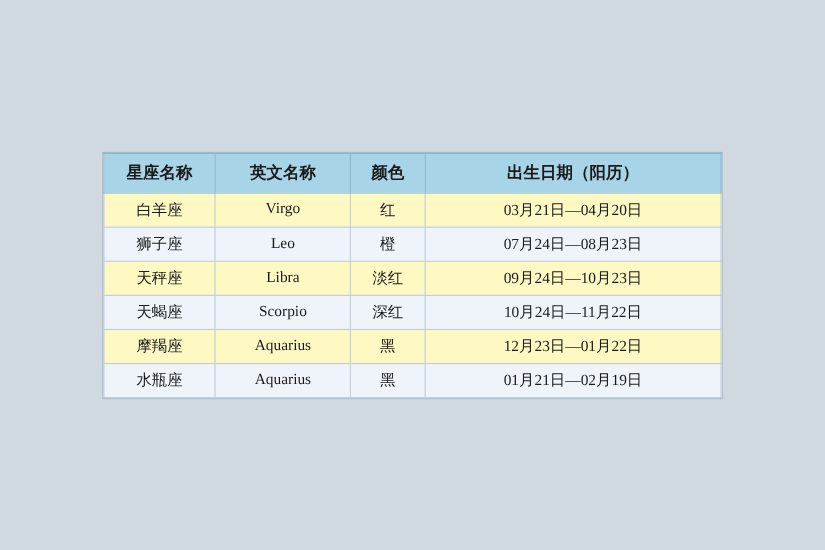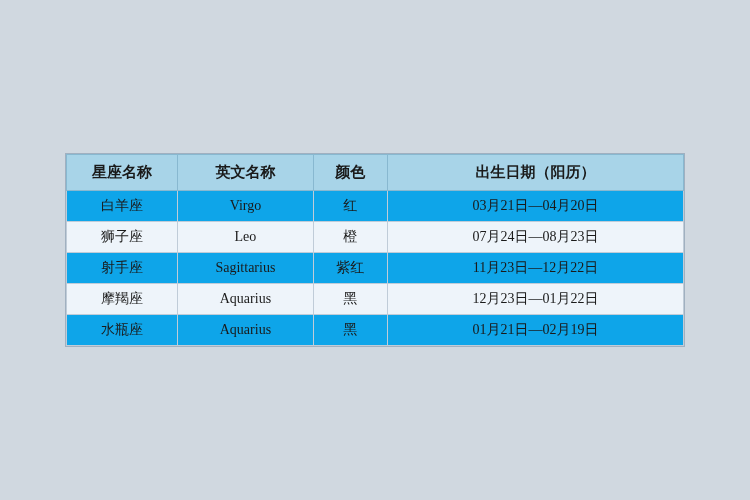--- a/index.html
+++ b/index.html
@@ -8,37 +8,37 @@
       height: 500px;
       background-color: #d0d8e0;
       display: flex;
       align-items: center;
       justify-content: center;
       font-family: "SimSun", "宋体", serif;
     }
     .table-wrapper {
       background: #f0f4f8;
       border: 1px solid #a0b0c0;
-      width: 620px;
+      width: 564px;
     }
     table {
       width: 100%;
       border-collapse: collapse;
     }
     th {
       background-color: #a8d4e8;
       color: #1a1a1a;
       font-weight: bold;
       font-size: 15px;
       padding: 8px 4px;
       border: 1px solid #88b8d0;
       text-align: center;
     }
     td {
-      background-color: #0ea5e9;
+      background-color: #fef9c3;
       color: #1a1a1a;
       font-size: 14px;
       padding: 6px 4px;
       border: 1px solid #c0ccd8;
       text-align: center;
     }
     tr:nth-child(even) td {
       background-color: #eef4fa;
     }
     .col-zh { width: 18%; }
@@ -66,24 +66,30 @@
           <td>红</td>
           <td>03月21日—04月20日</td>
         </tr>
         <tr>
           <td>狮子座</td>
           <td>Leo</td>
           <td>橙</td>
           <td>07月24日—08月23日</td>
         </tr>
         <tr>
-          <td>射手座</td>
-          <td>Sagittarius</td>
-          <td>紫红</td>
-          <td>11月23日—12月22日</td>
+          <td>天秤座</td>
+          <td>Libra</td>
+          <td>淡红</td>
+          <td>09月24日—10月23日</td>
+        </tr>
+        <tr>
+          <td>天蝎座</td>
+          <td>Scorpio</td>
+          <td>深红</td>
+          <td>10月24日—11月22日</td>
         </tr>
         <tr>
           <td>摩羯座</td>
           <td>Aquarius</td>
           <td>黑</td>
           <td>12月23日—01月22日</td>
         </tr>
         <tr>
           <td>水瓶座</td>
           <td>Aquarius</td>

